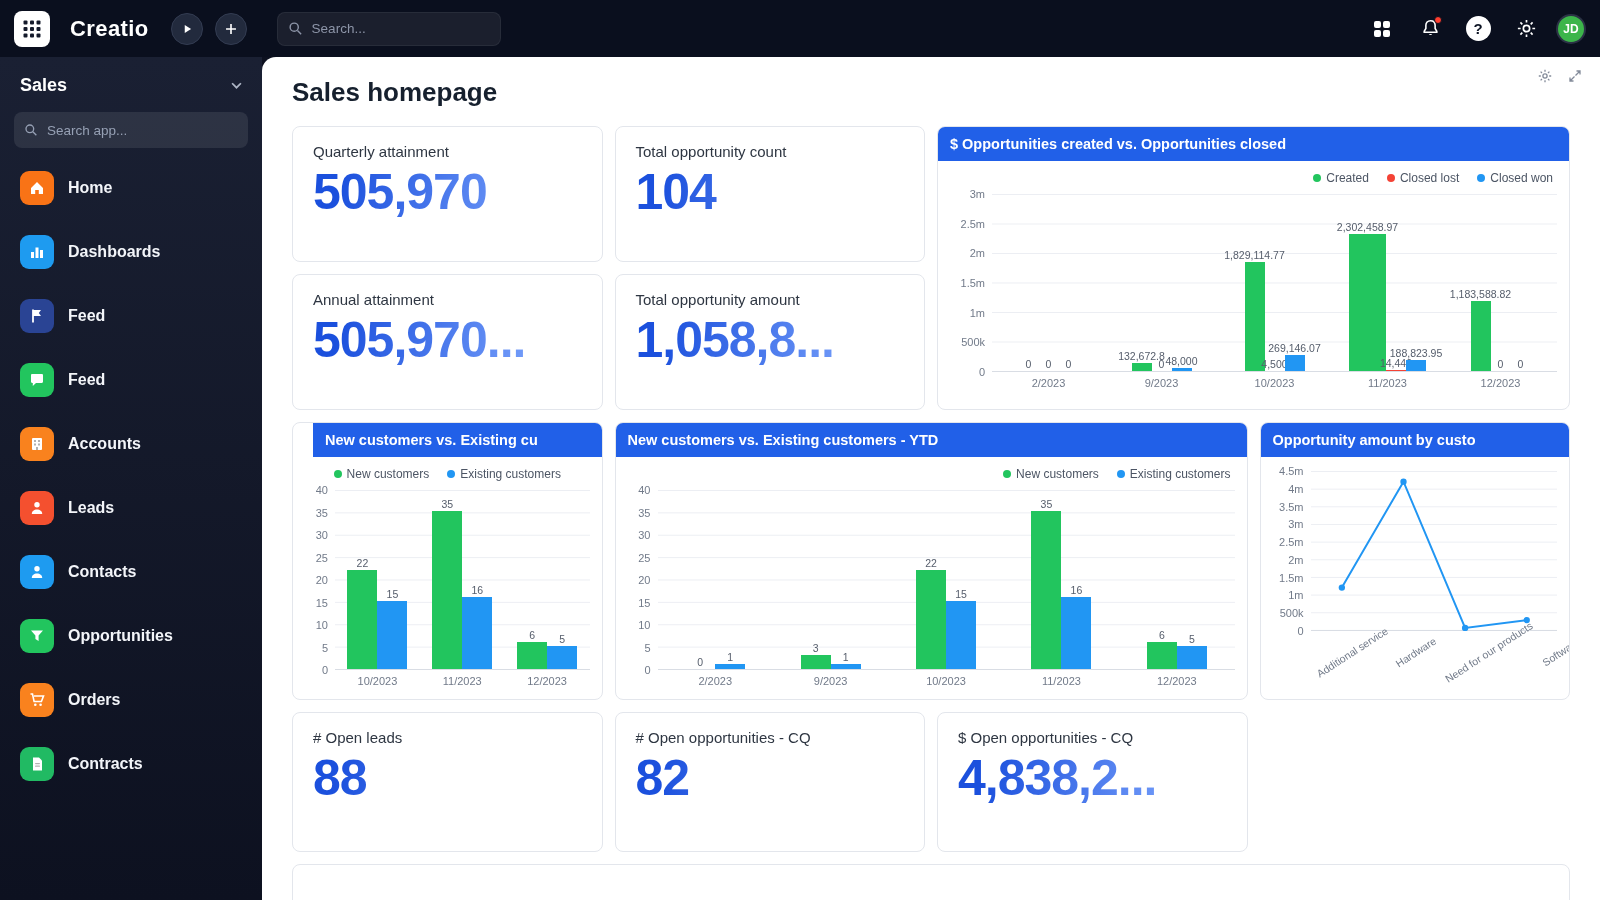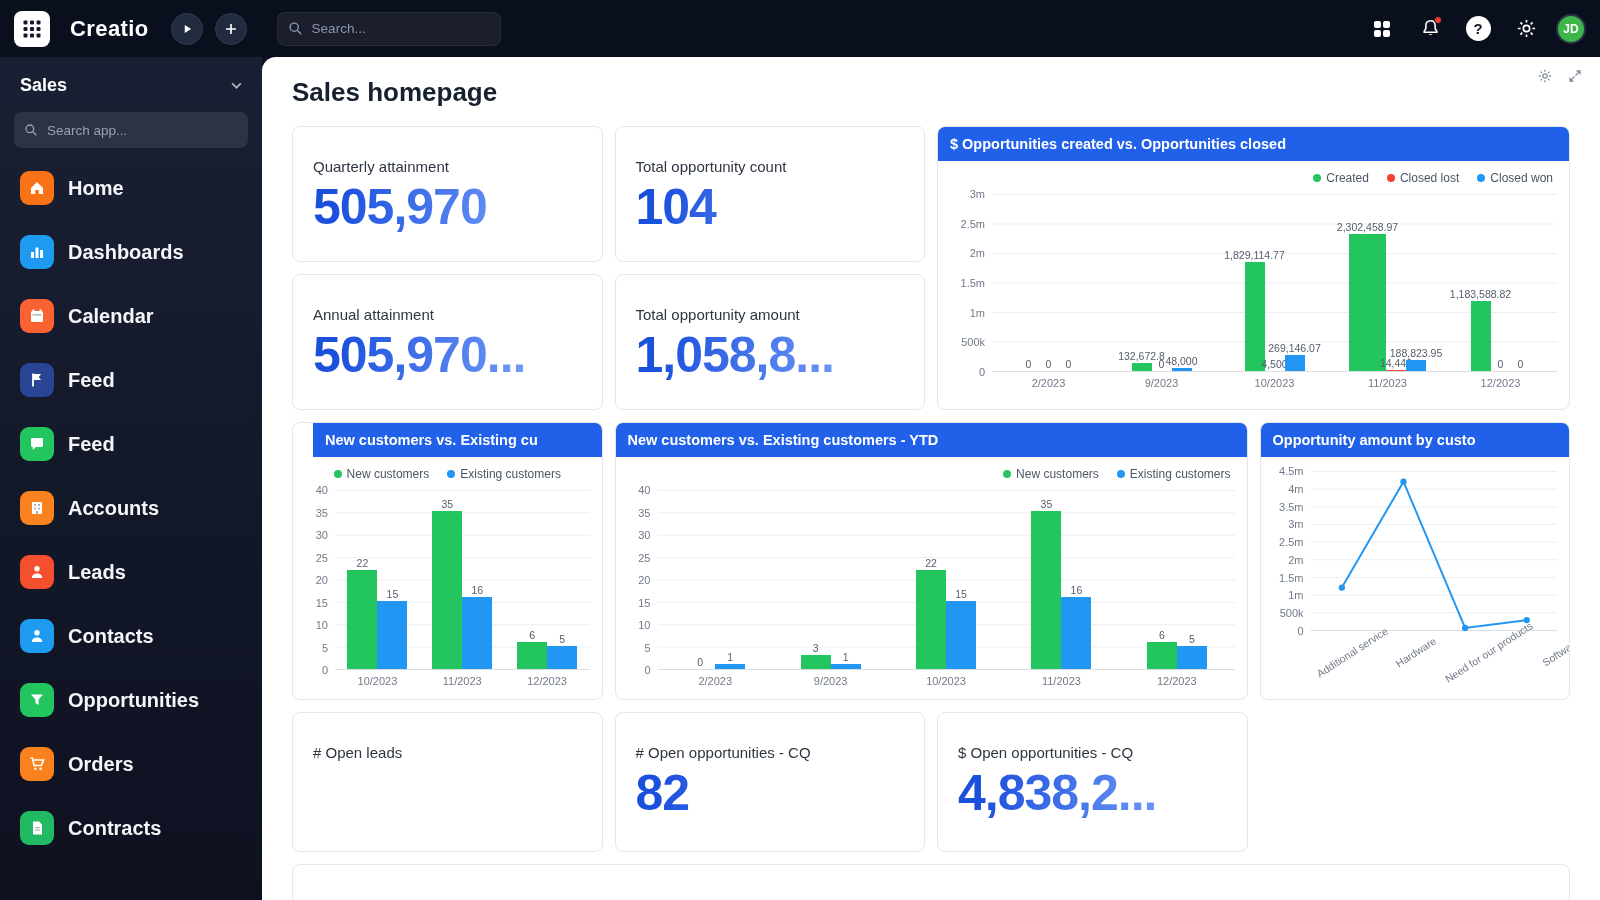--- a/index.html
+++ b/index.html
@@ -21,33 +21,33 @@
 .avatar{width:30px;height:30px;border-radius:50%;background:#3cb54a;color:#fff;font-size:12px;font-weight:700;display:flex;align-items:center;justify-content:center;border:2px solid #2b3245;cursor:pointer}
 
 
 .app-body{display:flex;height:843px}
 .sidebar{width:262px;flex:none;background:linear-gradient(180deg,#1a2033 0%,#0d1120 100%);padding:10px 14px 0;overflow:hidden}
 .ws-row{display:flex;align-items:center;justify-content:space-between;color:#fff;font-size:18px;font-weight:700;padding:8px 6px 16px;cursor:pointer}
 .side-search{height:36px;background:rgba(255,255,255,.09);border-radius:8px;display:flex;align-items:center;gap:8px;padding:0 10px;margin-bottom:8px}
 .side-search input{flex:1;min-width:0;background:transparent;border:0;outline:0;color:#dfe3ec;font-size:13.5px;font-family:inherit}
 .side-search input::placeholder{color:#96a0b4}
 .side-item{display:flex;align-items:center;gap:14px;padding:15px 6px;cursor:pointer;border-radius:8px}
-.side-item .lbl{color:#f3f5f9;font-size:20px;font-weight:600}
+.side-item .lbl{color:#f3f5f9;font-size:16px;font-weight:600}
 .side-icon{width:34px;height:34px;border-radius:9px;display:flex;align-items:center;justify-content:center;flex:none}
 
 
 .main{flex:1;background:#0d1120;min-width:0}
 .panel{width:100%;height:100%;background:#fff;border-radius:14px 0 0 0;padding:20px 30px 0;position:relative;overflow:hidden}
 .panel-tools{position:absolute;top:12px;right:18px;display:flex;gap:16px;align-items:center}
 .page-title{font-size:26px;font-weight:700;color:#16202e;margin:0 0 18px}
 .grid{display:grid;grid-template-columns:repeat(4,1fr);grid-template-rows:136px 136px 278px 140px 80px;gap:12px}
 .card{background:#fff;border:1px solid #e3e6ec;border-radius:8px;overflow:hidden}
 
 
-.metric{padding:30px 20px}
+.metric{padding:15px 20px}
 .metric .mlabel{font-size:15px;color:#2e3642;line-height:1.3}
 .metric .mval{margin-top:2px;font-size:50px;font-weight:700;letter-spacing:-1px;line-height:1.15;white-space:nowrap;overflow:hidden;background:linear-gradient(100deg,#1b50dd 10%,#85acff 95%);-webkit-background-clip:text;background-clip:text;color:transparent}
 
 
 .chart-card{display:flex;flex-direction:column}
 .chart-head{height:34px;flex:none;background:#2160e8;color:#fff;font-size:14.5px;font-weight:700;display:flex;align-items:center;padding:0 12px;white-space:nowrap;overflow:hidden}
 .chart-body{flex:1;padding:8px 12px 4px;overflow:hidden}
 .legend{display:flex;gap:18px;font-size:12px;color:#4c5564;padding:2px 4px 9px;justify-content:flex-end}
 .legend.center{justify-content:center}
 .litem{display:flex;align-items:center;gap:5px}
@@ -164,31 +164,20 @@
             <g fill="#fff">
               <rect x="3" y="9" width="3" height="6"></rect>
               <rect x="7.5" y="4.5" width="3" height="10.5"></rect>
               <rect x="12" y="7" width="3" height="8"></rect>
             </g>
           </svg>
         </span>
       <span class="lbl">Dashboards</span>
     </div>
     <div class="side-item">
-      <span class="side-icon" style="background: rgb(249, 99, 50);">
-          <svg width="18" height="18" viewBox="0 0 18 18">
-            <rect x="3" y="4" width="12" height="11" rx="1.5" fill="#fff"></rect>
-            <rect x="4.5" y="2.3" width="2" height="3.4" rx=".9" fill="#fff"></rect>
-            <rect x="11.5" y="2.3" width="2" height="3.4" rx=".9" fill="#fff"></rect>
-            <rect x="4.5" y="7" width="9" height="1.6" fill="rgba(0,0,0,.28)"></rect>
-          </svg>
-        </span>
-      <span class="lbl">Calendar</span>
-    </div>
-    <div class="side-item">
       <span class="side-icon" style="background: rgb(42, 68, 148);">
           <svg width="18" height="18" viewBox="0 0 18 18">
             <path d="M5 2.5v13" stroke="#fff" stroke-width="1.8"></path>
             <path d="M5 3h8l-2.2 3L13 9H5z" fill="#fff"></path>
           </svg>
         </span>
       <span class="lbl">Feed</span>
     </div>
     <div class="side-item">
       <span class="side-icon" style="background: rgb(34, 197, 94);">
@@ -572,20 +561,21 @@
                 <span><i class="rotlab">Additional service</i></span>
                 <span><i class="rotlab">Hardware</i></span>
                 <span><i class="rotlab">Need for our products</i></span>
                 <span><i class="rotlab">Software</i></span>
               </div>
             </div>
         </div>
 
         <div class="card metric" style="grid-column:1;grid-row:4">
           <div class="mlabel"># Open leads</div>
+          <div class="mval">88</div>
         </div>
         <div class="card metric" style="grid-column:2;grid-row:4">
           <div class="mlabel"># Open opportunities - CQ</div>
           <div class="mval">82</div>
         </div>
         <div class="card metric" style="grid-column:3;grid-row:4">
           <div class="mlabel">$ Open opportunities - CQ</div>
           <div class="mval">4,838,2...</div>
         </div>
 

